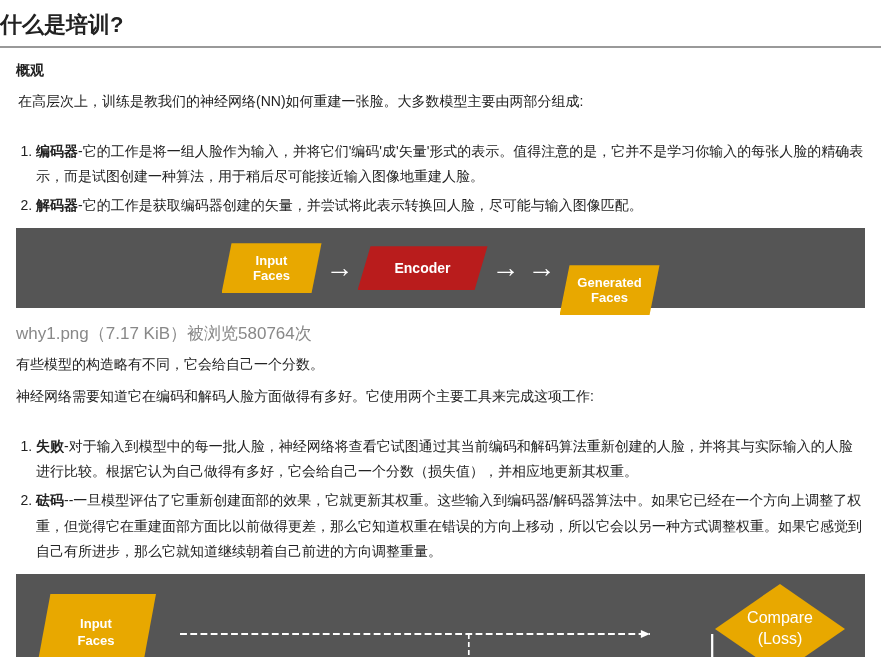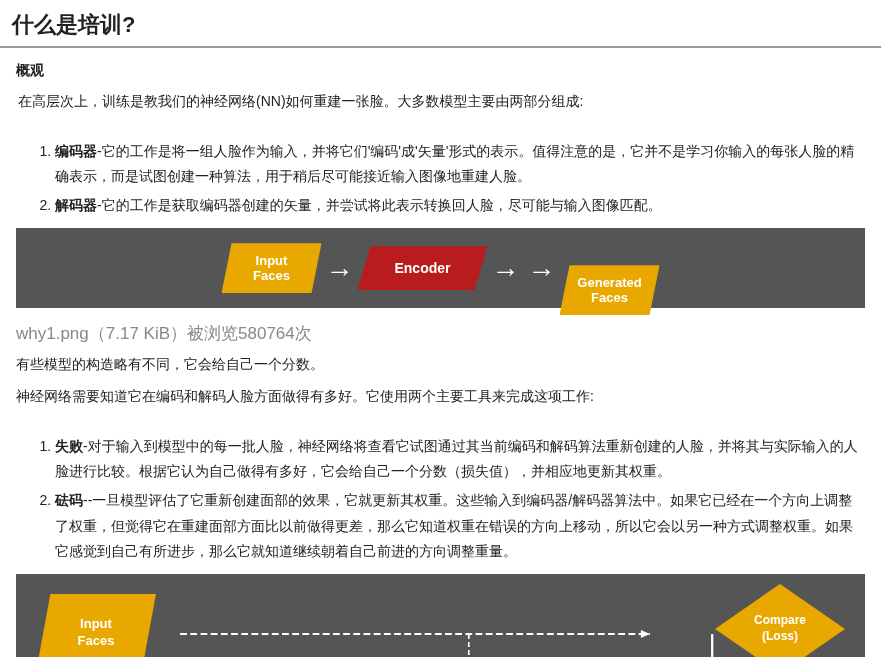--- a/index.html
+++ b/index.html
@@ -8,40 +8,40 @@
       background: #fff;
       color: #222;
       font-size: 14px;
       width: 881px;
       overflow-x: hidden;
     }
 
     .page-title {
       font-size: 22px;
       font-weight: bold;
-      padding: 10px 16px 6px 12px;
+      padding: 10px 16px 6px 0;
       border-bottom: 2px solid #999;
       margin-bottom: 10px;
     }
 
     .section-title {
       font-size: 14px;
       font-weight: bold;
       padding: 4px 16px 4px 16px;
       margin-bottom: 6px;
     }
 
     .body-text {
       padding: 0 18px;
       line-height: 1.7;
       margin-bottom: 6px;
     }
 
     .list-area {
-      padding: 0 16px 0 55px;
+      padding: 0 16px 0 36px;
       line-height: 1.8;
       margin-bottom: 8px;
       margin-top: 25px;
     }
 
     .list-area li {
       margin-bottom: 4px;
     }
 
     
@@ -209,17 +209,17 @@
 
     <line x1="145" y1="60" x2="147" y2="60" stroke="white" stroke-width="2"></line>
   </svg>
 
   <div class="dc-node dc-yellow" style="left:20px; top:20px; width:120px; height:78px; clip-path:polygon(12% 0%, 100% 0%, 88% 100%, 0% 100%);">
     <span style="white-space:pre-line; font-size:13px; line-height:1.3;">Input
 Faces</span>
   </div>
 
   <div class="dc-node" style="right:20px; top:10px; width:130px; height:90px; background:#e8a800; clip-path:polygon(50% 0%, 100% 50%, 50% 100%, 0% 50%);">
-    <span style="white-space:pre-line; font-size:12px; line-height:1.3; font-weight:bold;">Compare
+    <span style="white-space:pre-line; font-size:16px; line-height:1.3; font-weight:normal;">Compare
 (Loss)</span>
   </div>
 
 </div>
 
 </body></html>

